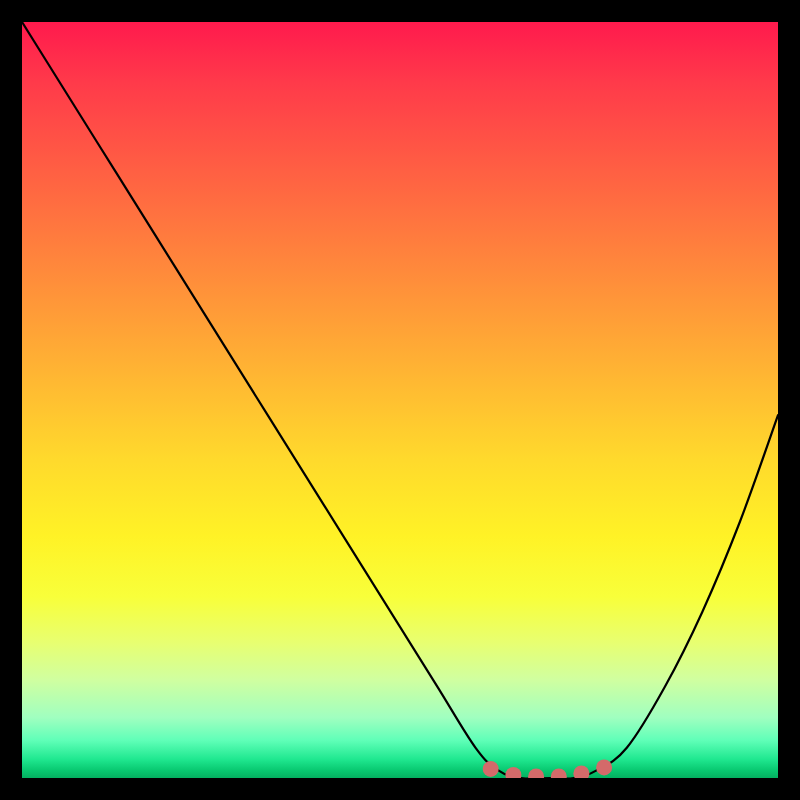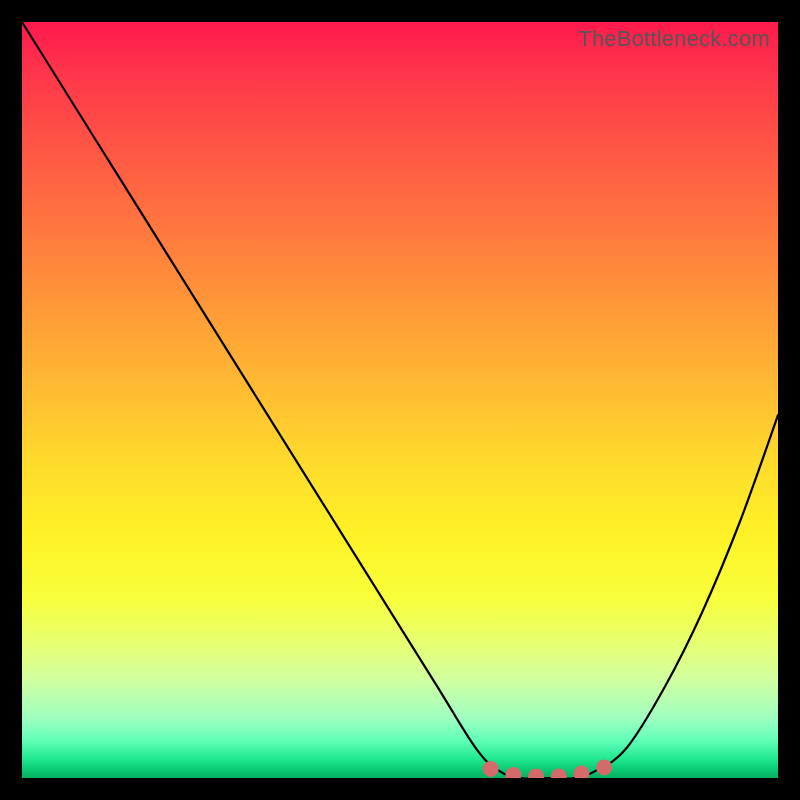--- a/index.html
+++ b/index.html
@@ -62,21 +62,20 @@
     height: 756px;
     pointer-events: none;
   }
 </style>
 </head>
 <body>
 
 <div class="frame">
   <div class="plot">
 
-    <div class="watermark">TheBottleneck.com</div>
 
     <svg class="curve" viewBox="0 0 756 756" preserveAspectRatio="none">
       <path fill="none" stroke="#000000" stroke-width="2.2" stroke-linecap="round" d="M 0.0 0.0 C 6.8 10.9, 24.2 38.7, 37.8 60.5 C 51.4 82.3, 62.0 99.2, 75.6 121.0 C 89.2 142.7, 99.8 159.7, 113.4 181.4 C 127.0 203.2, 137.6 220.1, 151.2 241.9 C 164.8 263.7, 175.4 280.6, 189.0 302.4 C 202.6 324.2, 213.2 341.1, 226.8 362.9 C 240.4 384.7, 251.0 401.6, 264.6 423.4 C 278.2 445.1, 288.8 462.1, 302.4 483.8 C 316.0 505.6, 326.6 522.5, 340.2 544.3 C 353.8 566.1, 364.4 583.0, 378.0 604.8 C 391.6 626.6, 402.2 643.5, 415.8 665.3 C 429.4 687.1, 442.7 710.8, 453.6 725.8 C 464.5 740.7, 468.1 743.0, 476.3 748.4 C 484.4 753.9, 489.4 754.6, 499.0 756.0 C 508.5 757.4, 519.7 756.0, 529.2 756.0 C 538.7 756.0, 543.7 757.4, 551.9 756.0 C 560.0 754.6, 565.0 753.9, 574.6 748.4 C 584.1 743.0, 592.6 740.7, 604.8 725.8 C 617.0 710.8, 629.0 689.8, 642.6 665.3 C 656.2 640.8, 666.8 619.6, 680.4 589.7 C 694.0 559.7, 704.6 534.3, 718.2 499.0 C 731.8 463.6, 749.2 412.2, 756.0 393.1" id="curve-path"></path>
       <g id="markers">
           <circle cx="468.7" cy="746.9" r="8" fill="#d46a6a"></circle>
           <circle cx="491.4" cy="753.0" r="8" fill="#d46a6a"></circle>
           <circle cx="514.1" cy="754.5" r="8" fill="#d46a6a"></circle>
           <circle cx="536.8" cy="754.5" r="8" fill="#d46a6a"></circle>
           <circle cx="559.4" cy="751.5" r="8" fill="#d46a6a"></circle>
           <circle cx="582.1" cy="745.4" r="8" fill="#d46a6a"></circle>

